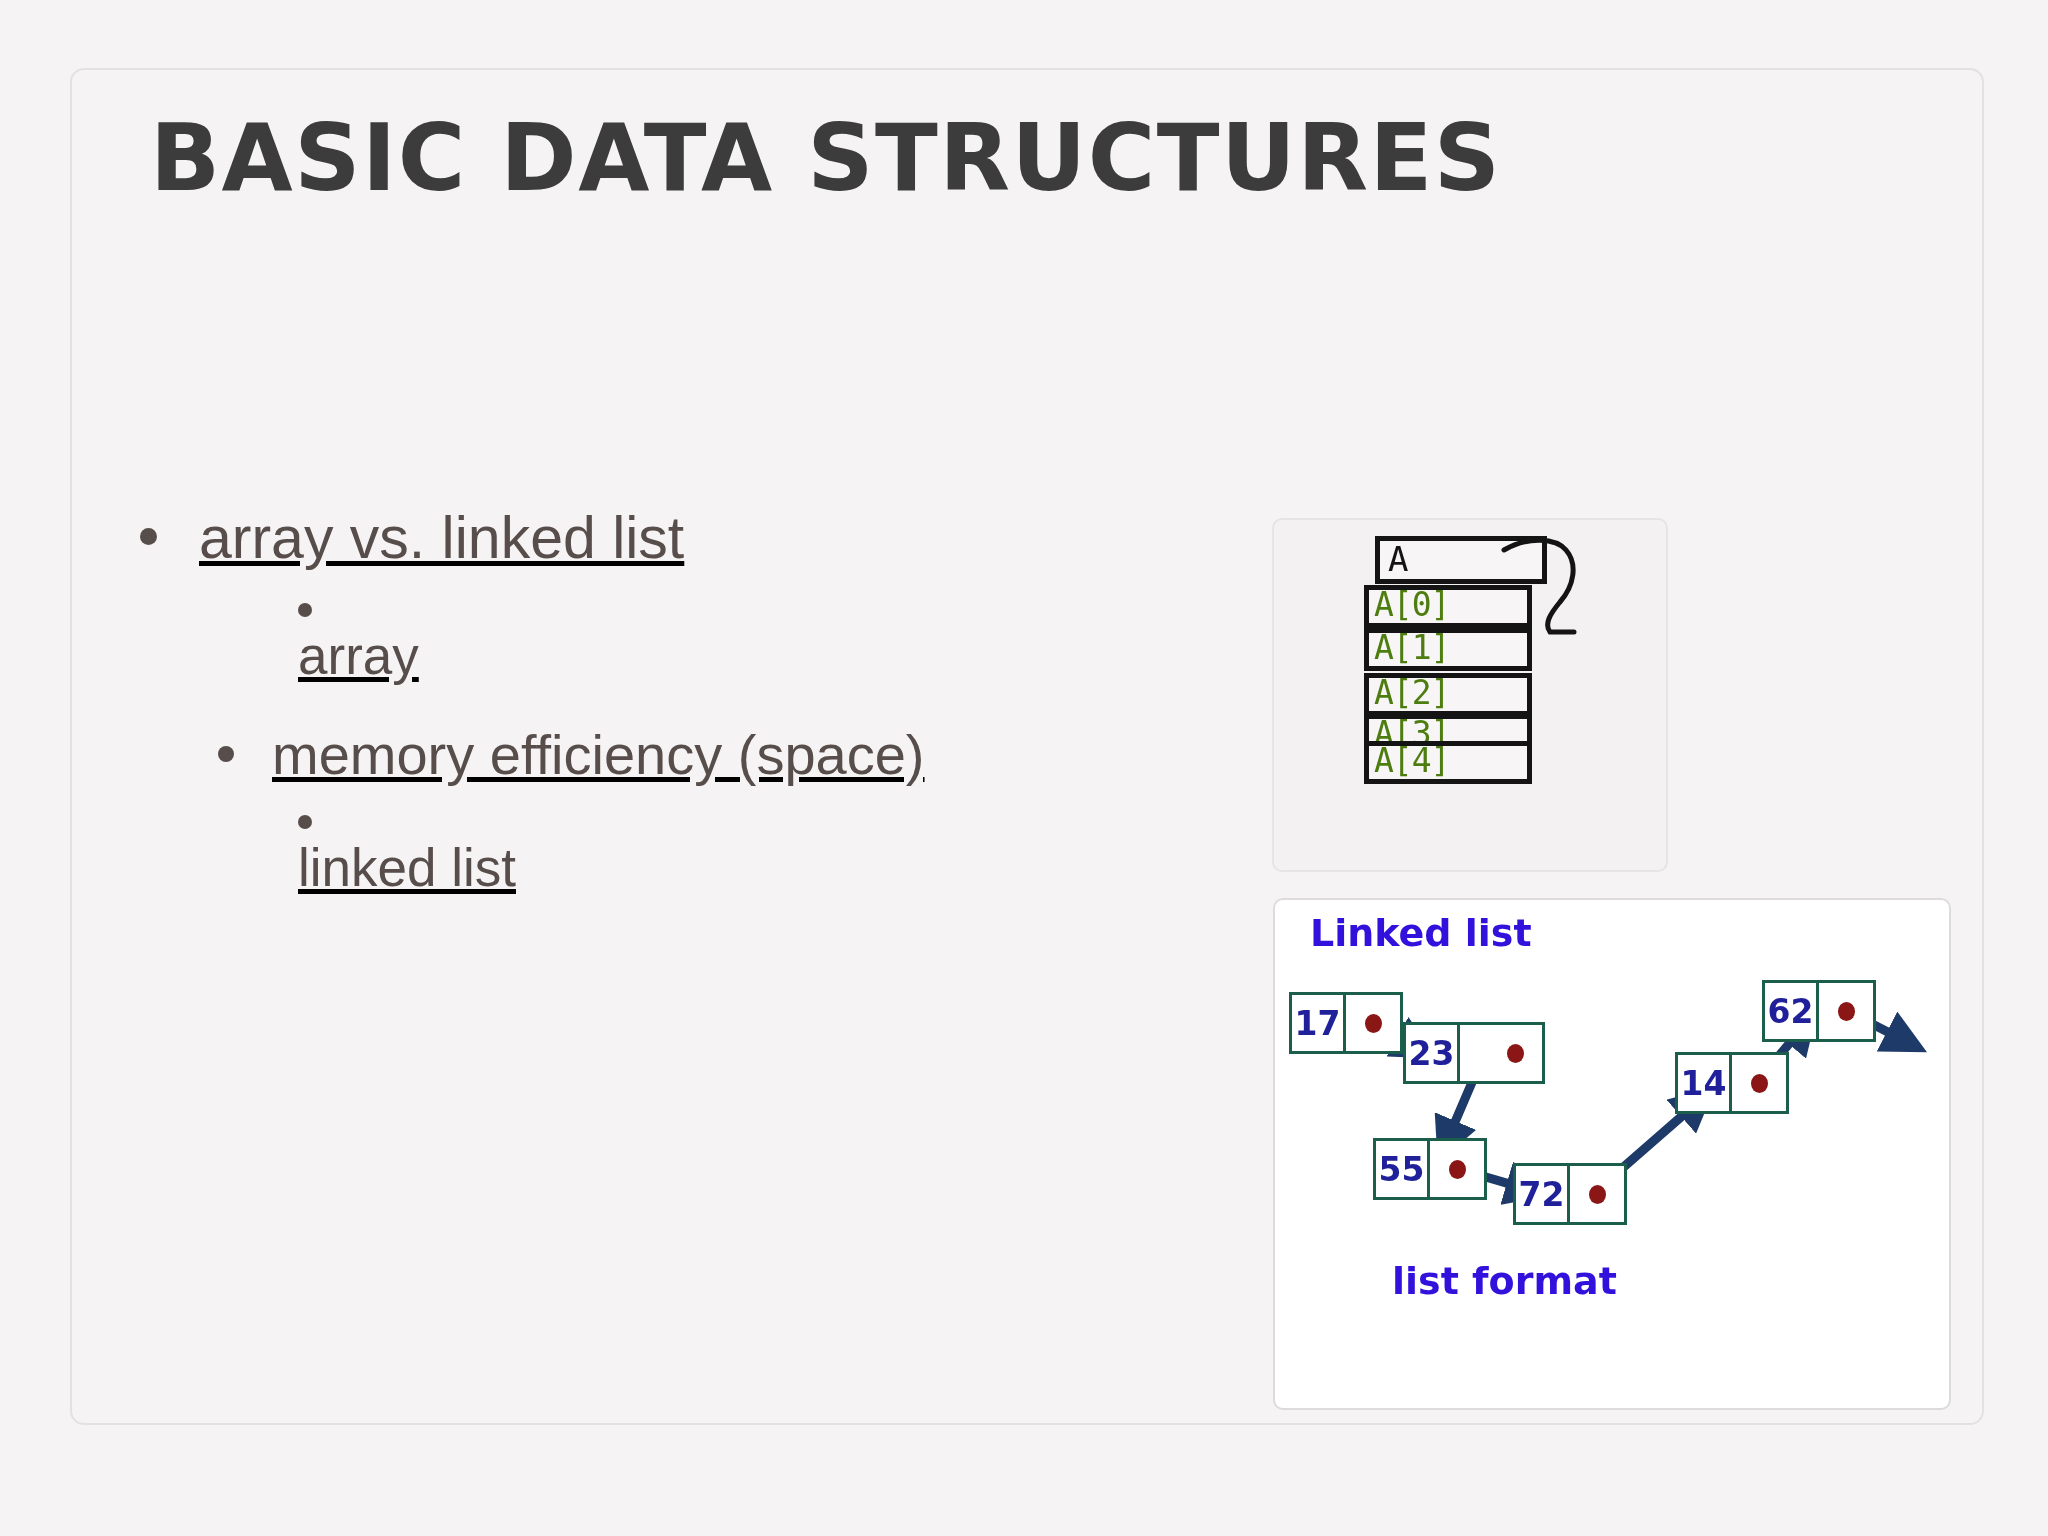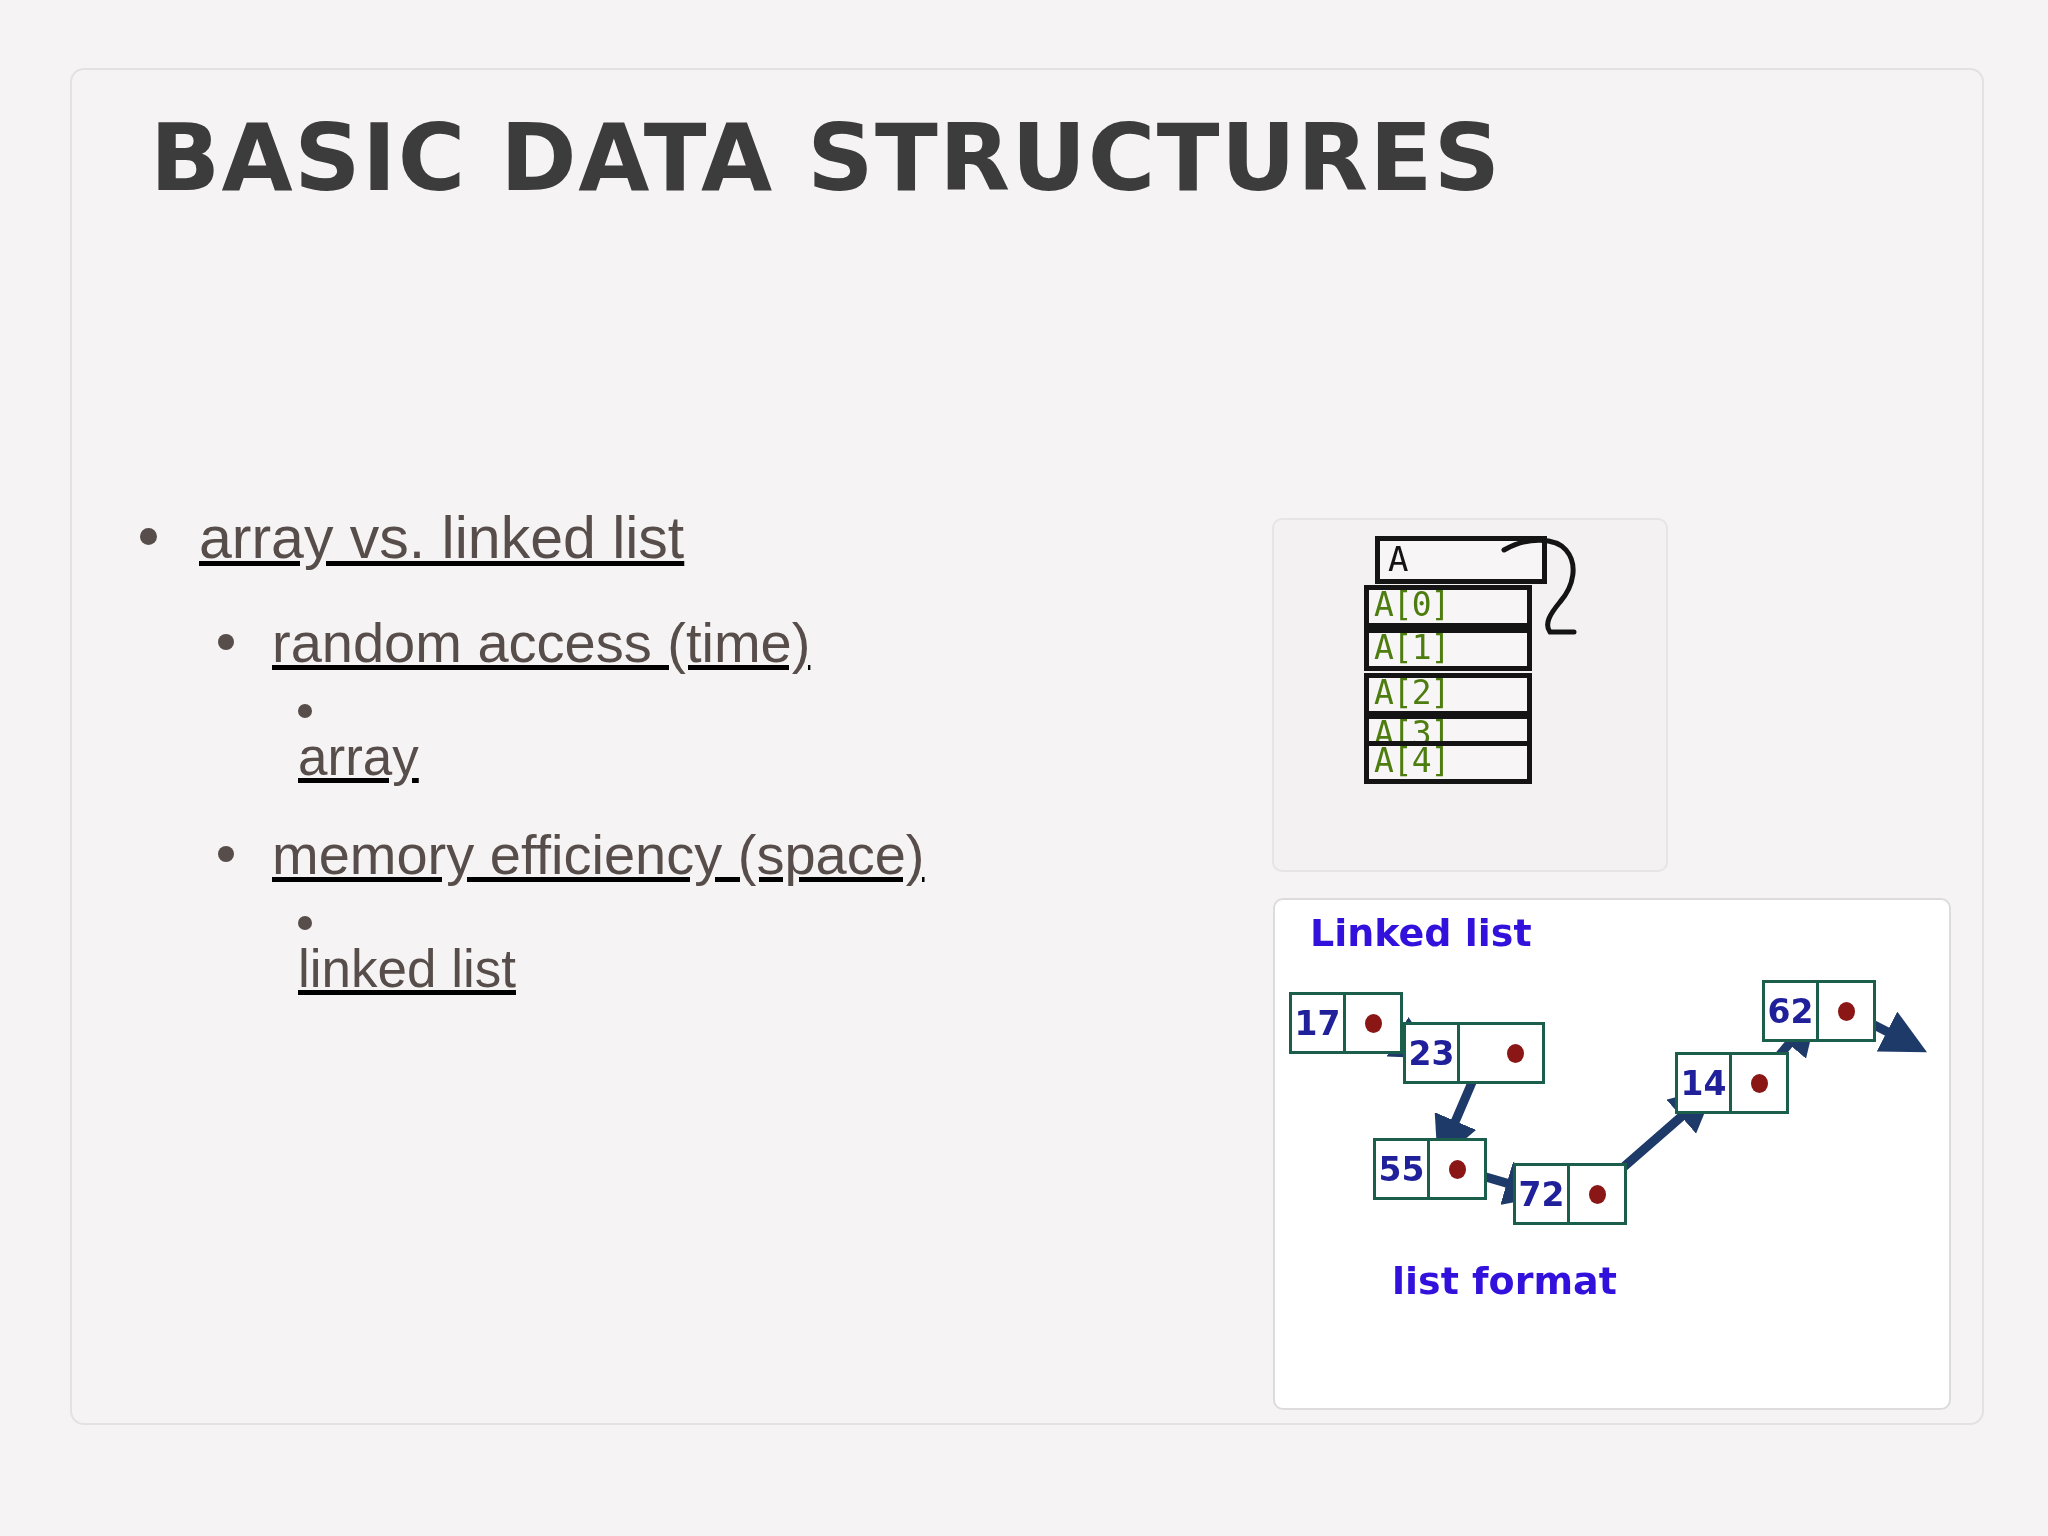--- a/index.html
+++ b/index.html
@@ -251,24 +251,20 @@
 
   <div class="slide-title">BASIC DATA STRUCTURES</div>
 
   <div class="bullet-list">
 
     <div class="bullet-row lvl1">
       <span class="bullet-dot"></span>
       <span class="bullet-text">array vs. linked list</span>
     </div>
 
-    <div class="bullet-row lvl2">
-      <span class="bullet-dot"></span>
-      <span class="bullet-text">random access (time)</span>
-    </div>
 
     <div class="bullet-row lvl3">
       <span class="bullet-dot"></span>
       <span class="bullet-text">array</span>
     </div>
 
     <div class="bullet-row lvl2">
       <span class="bullet-dot"></span>
       <span class="bullet-text">memory efficiency (space)</span>
     </div>

